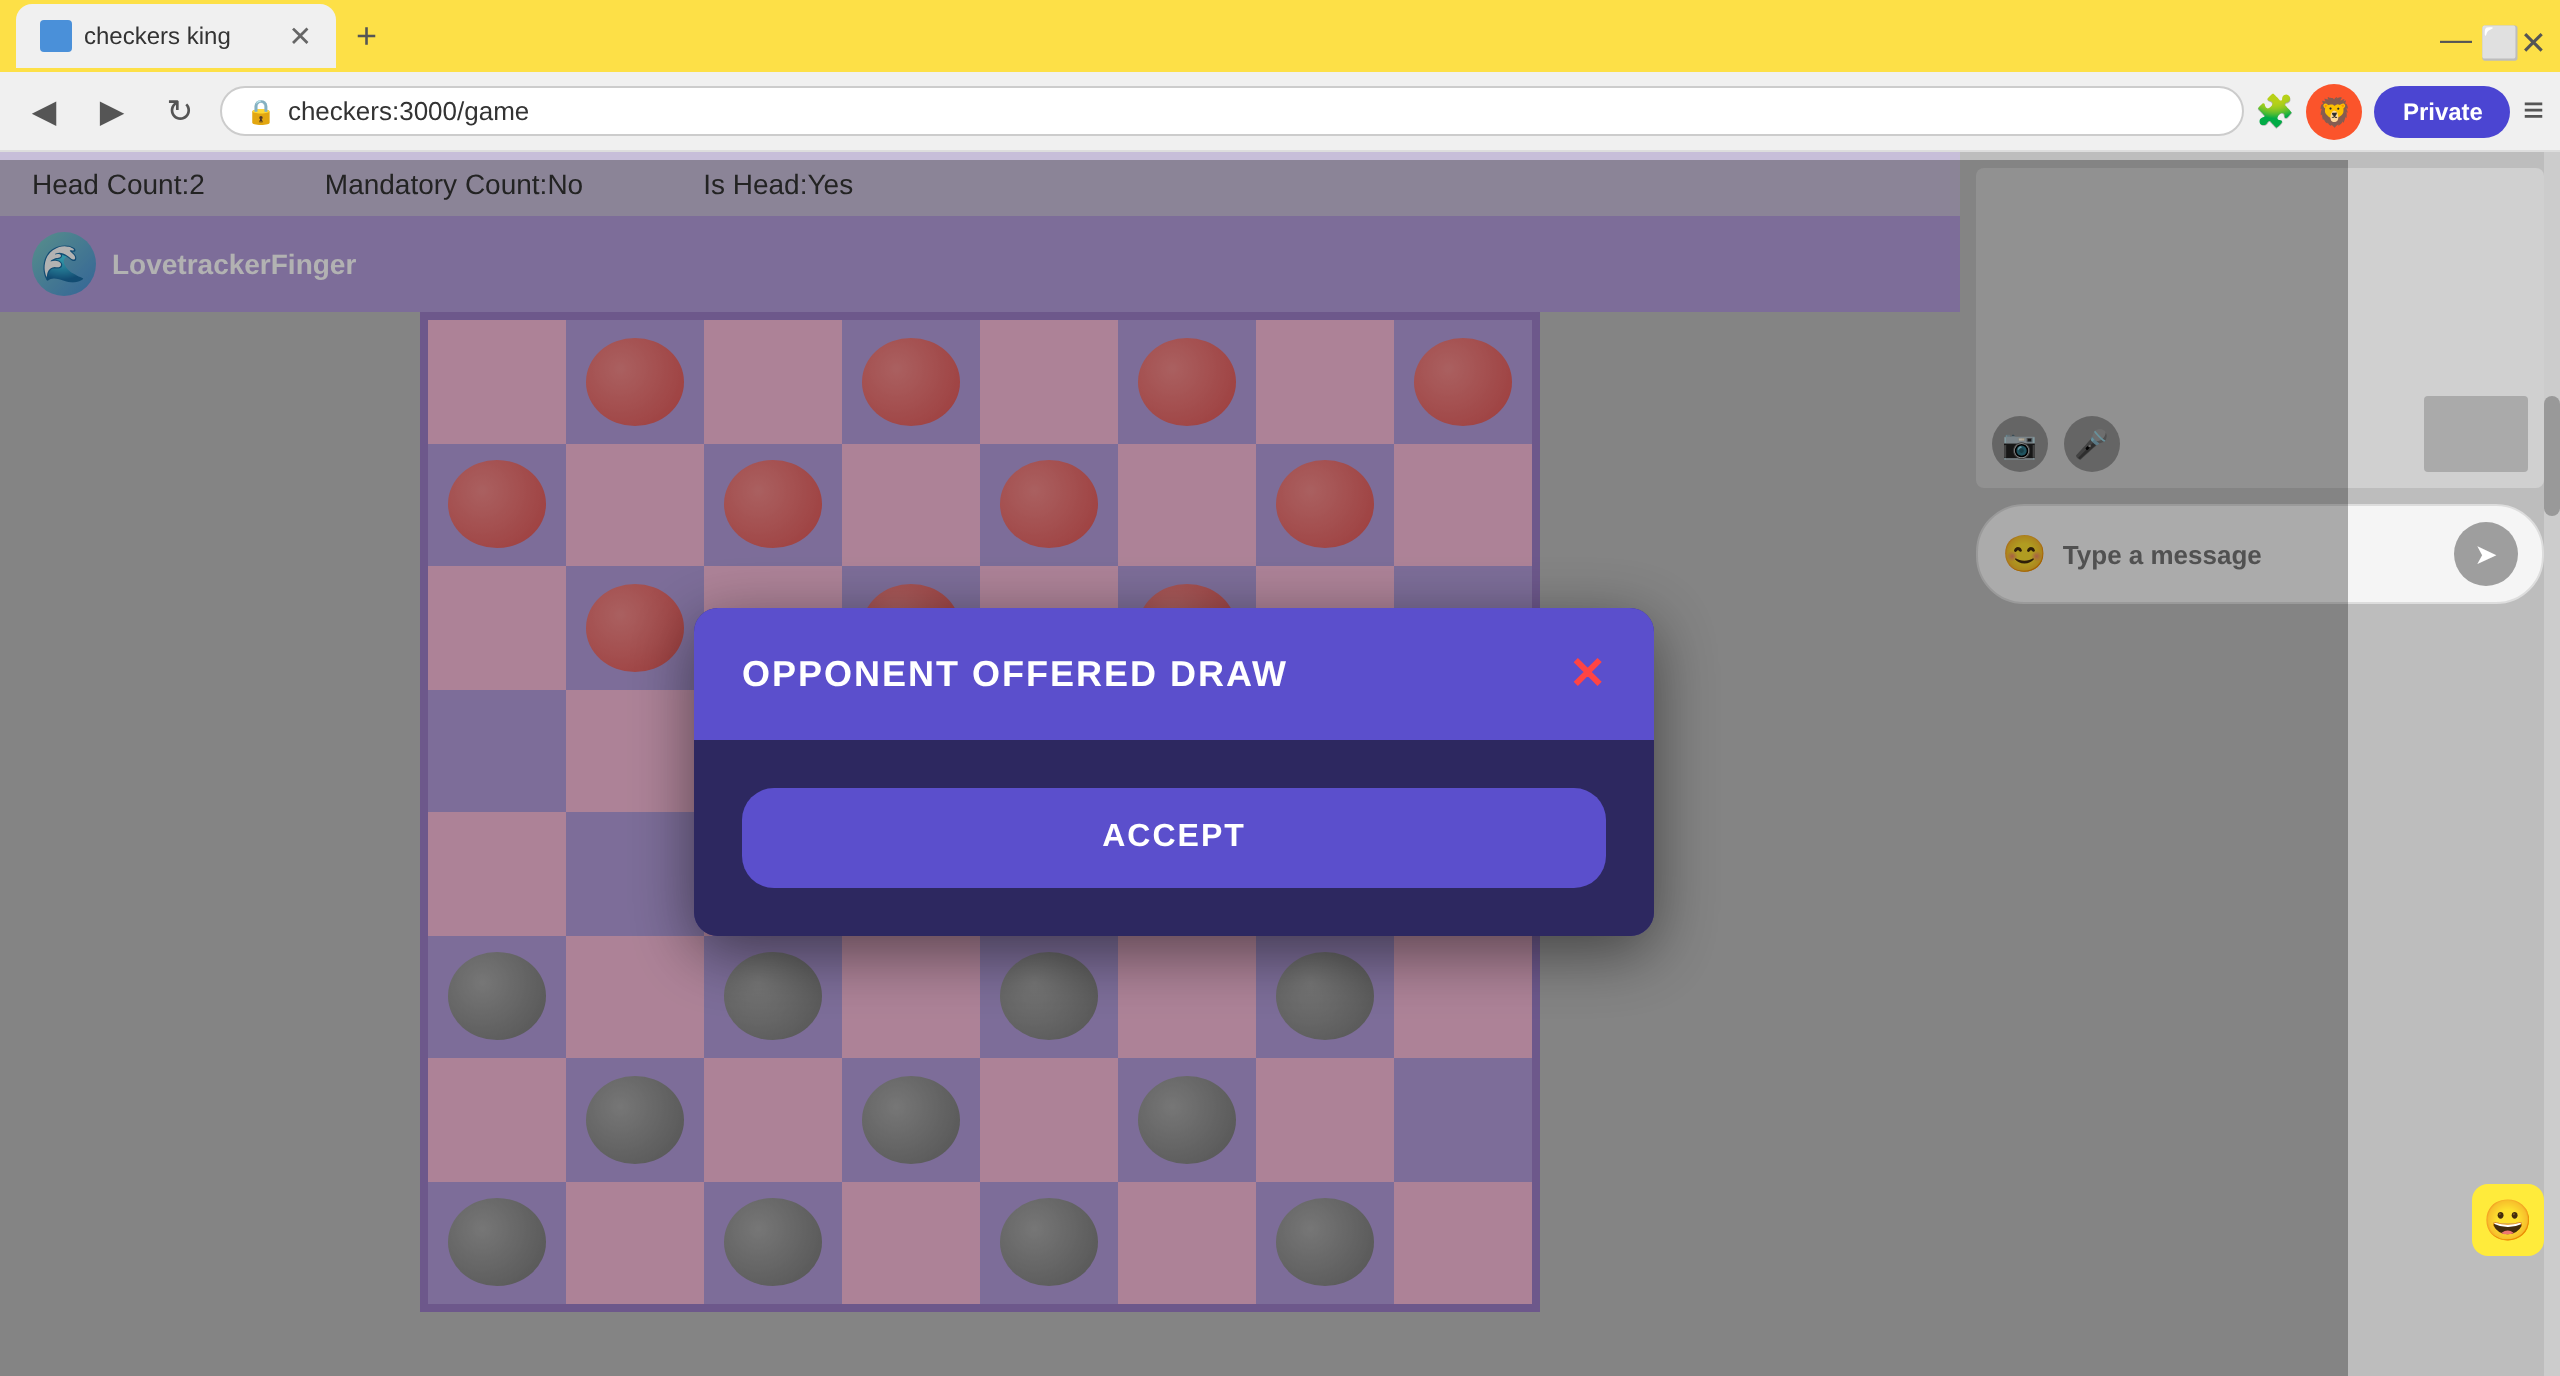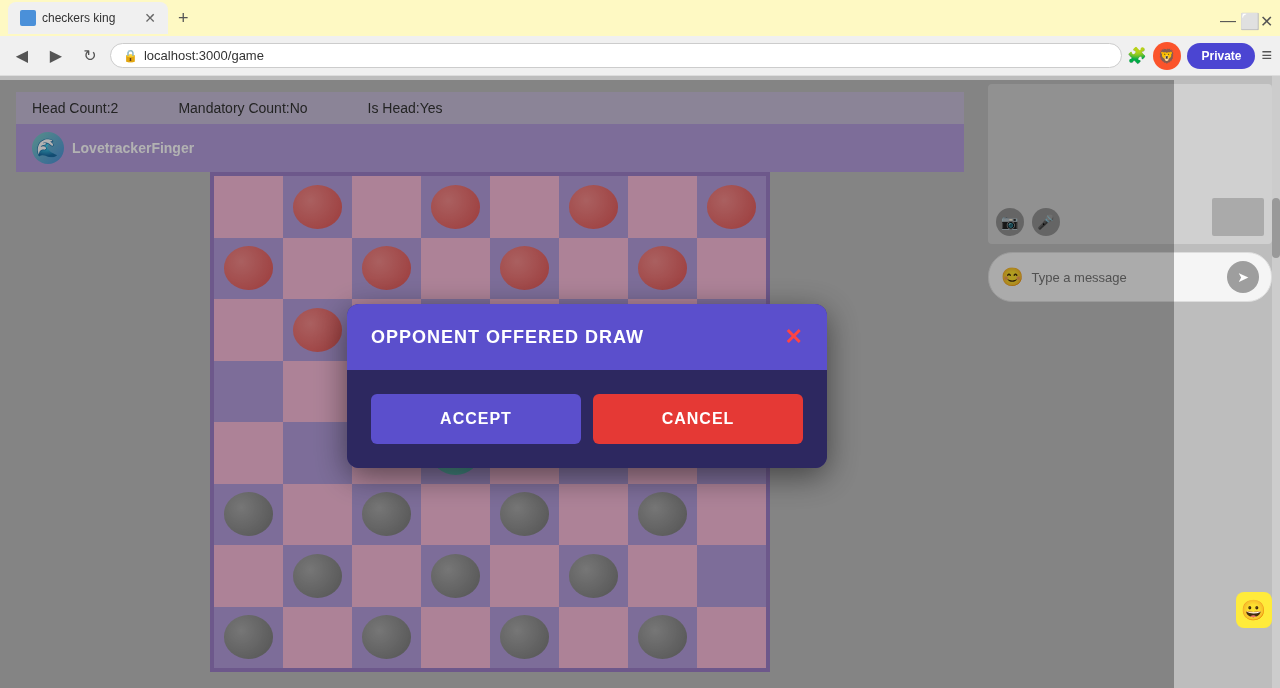--- a/index.html
+++ b/index.html
@@ -6,21 +6,21 @@
     body { width: 1280px; height: 688px; overflow: hidden; font-family: Arial, sans-serif; background: #c0c0c0; }
 
     
     .browser-chrome {
       width: 100%;
       background: #f0f0f0;
     }
     .tab-bar {
       display: flex;
       align-items: center;
-      background: #fef9c3;
+      background: #fde047;
       height: 36px;
       padding: 0 8px;
       gap: 4px;
     }
     .tab-favicon {
       width: 16px; height: 16px;
       background: #4a90d9;
       border-radius: 2px;
       display: inline-block;
     }
@@ -139,21 +139,21 @@
       display: flex;
       gap: 0;
       position: relative;
     }
 
     
     .game-area {
       flex: 1;
       display: flex;
       flex-direction: column;
-      padding: 16px;
+      padding: 0;
       position: relative;
     }
 
     .game-info-bar {
       background: rgba(200, 190, 220, 0.9);
       padding: 8px 16px;
       display: flex;
       gap: 60px;
       font-size: 14px;
       color: #333;
@@ -297,20 +297,21 @@
       margin-bottom: 8px;
       border: 1px solid #ddd;
     }
     .chat-input {
       flex: 1;
       border: none;
       background: none;
       outline: none;
       font-size: 13px;
       color: #999;
+      font-weight: bold;
     }
     .emoji-btn {
       background: none;
       border: none;
       font-size: 18px;
       cursor: pointer;
     }
     .send-btn {
       width: 32px; height: 32px;
       border-radius: 50%;
@@ -378,21 +379,21 @@
       padding: 24px;
       display: flex;
       gap: 12px;
     }
     .modal-btn-accept {
       flex: 1;
       padding: 16px;
       background: #5b4fcc;
       color: white;
       border: none;
-      border-radius: 6px;
+      border-radius: 16px;
       font-size: 16px;
       font-weight: bold;
       letter-spacing: 1px;
       cursor: pointer;
     }
     .modal-btn-cancel {
       flex: 1;
       padding: 16px;
       background: #e53935;
       color: white;
@@ -439,21 +440,21 @@
       <button class="window-btn">✕</button>
     </div>
   </div>
 
   <div class="address-bar">
     <button class="nav-btn">◀</button>
     <button class="nav-btn">▶</button>
     <button class="nav-btn">↻</button>
     <div class="url-bar">
       <span class="url-secure-icon">🔒</span>
-      <span>localhost:3000/game</span>
+      <span>checkers:3000/game</span>
     </div>
     <div class="address-bar-right">
       <span style="font-size:16px; cursor:pointer;">🧩</span>
       <div class="brave-shield">🦁</div>
       <button class="private-btn">Private</button>
       <button class="menu-btn">≡</button>
     </div>
   </div>
 </div>
 
@@ -619,16 +620,15 @@
 </div>
 
 <div class="modal-overlay">
   <div class="modal">
     <div class="modal-header">
       <span class="modal-title">OPPONENT OFFERED DRAW</span>
       <button class="modal-close">✕</button>
     </div>
     <div class="modal-body">
       <button class="modal-btn-accept">ACCEPT</button>
-      <button class="modal-btn-cancel">CANCEL</button>
     </div>
   </div>
 </div>
 
 </body></html>

